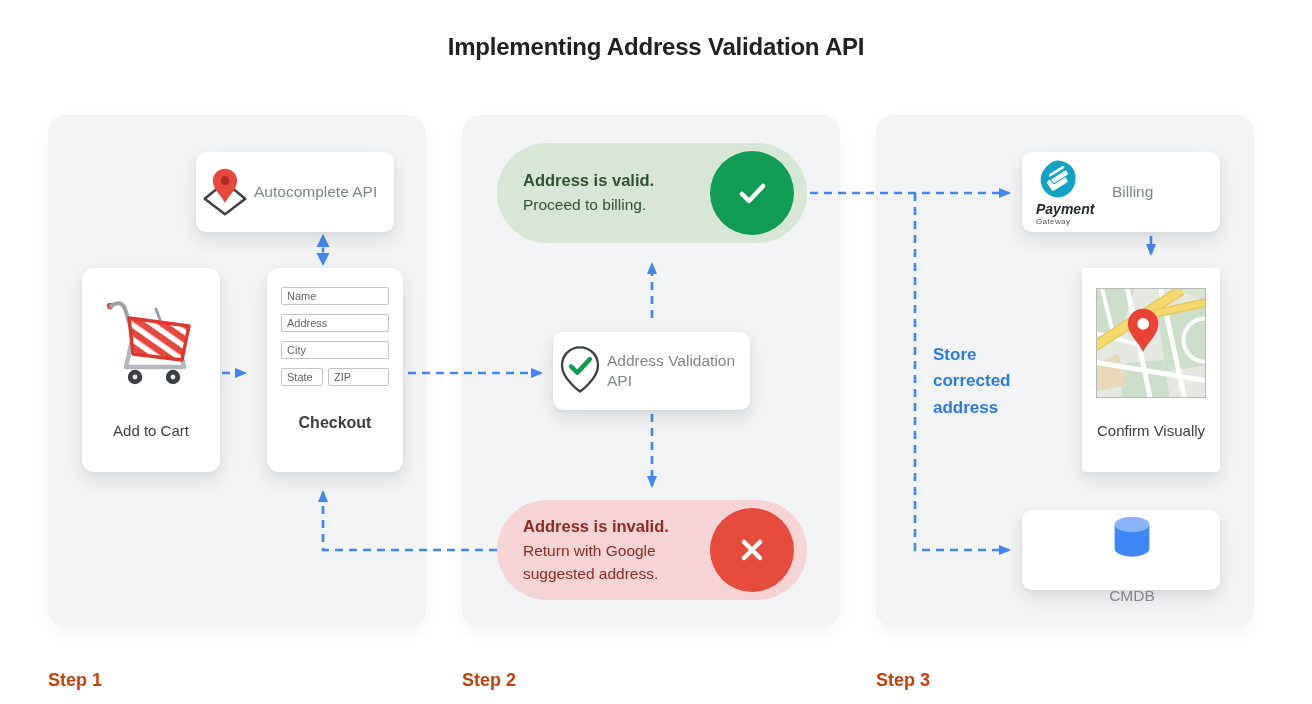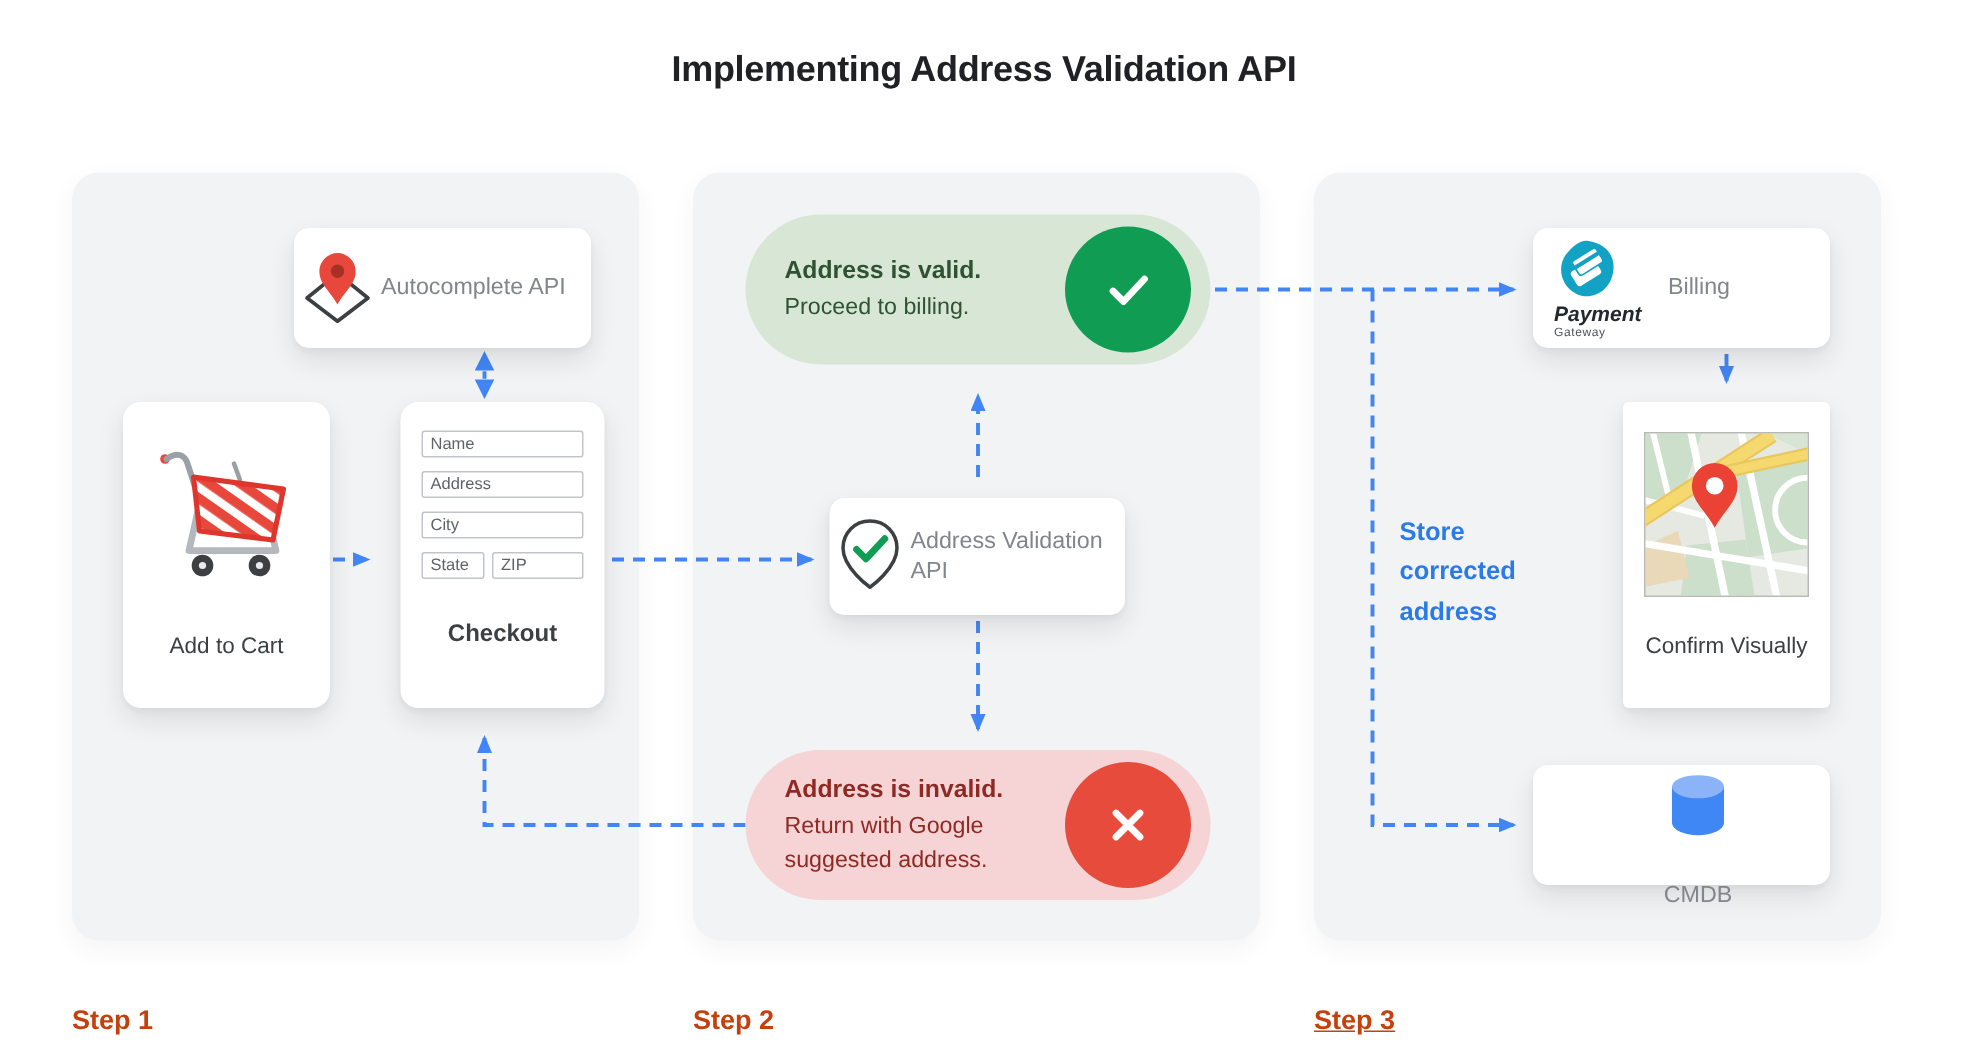--- a/index.html
+++ b/index.html
@@ -19,21 +19,21 @@
   }
   .panel1 { left:48px; }
   .panel2 { left:462px; }
   .panel3 { left:876px; }
 
   .step-label {
     position:absolute; top:639px; font-size:18px; font-weight:700; color:#c2410c;margin-top:31px;
   }
   .step-label.s1 { left:48px; }
   .step-label.s2 { left:462px; }
-  .step-label.s3 { left:876px;text-decoration:underline; }
+  .step-label.s3 { left:876px; }
 
   .card {
     position:absolute; background:#ffffff; border-radius:10px;
     box-shadow:0 8px 18px rgba(32,33,36,.10), 0 2px 4px rgba(32,33,36,.05);
   }
 
   
   .api-card { display:flex; align-items:center; }
   .api-card .api-label { font-size:15.5px; line-height:1.28; color:#80868b; }
 

